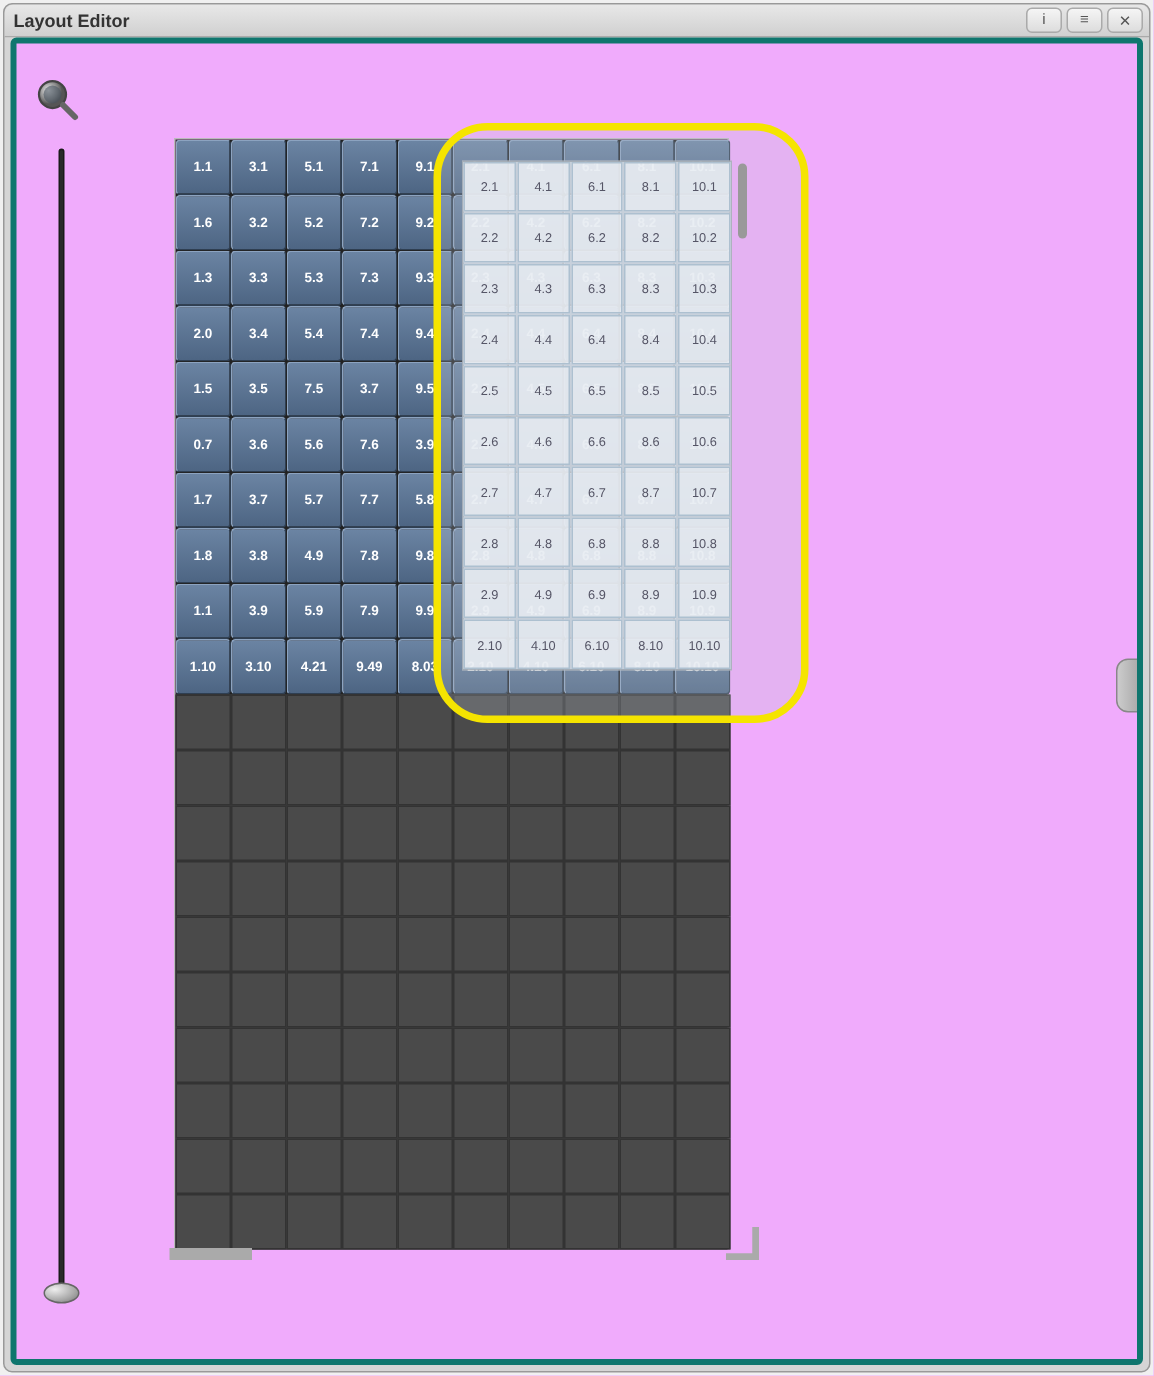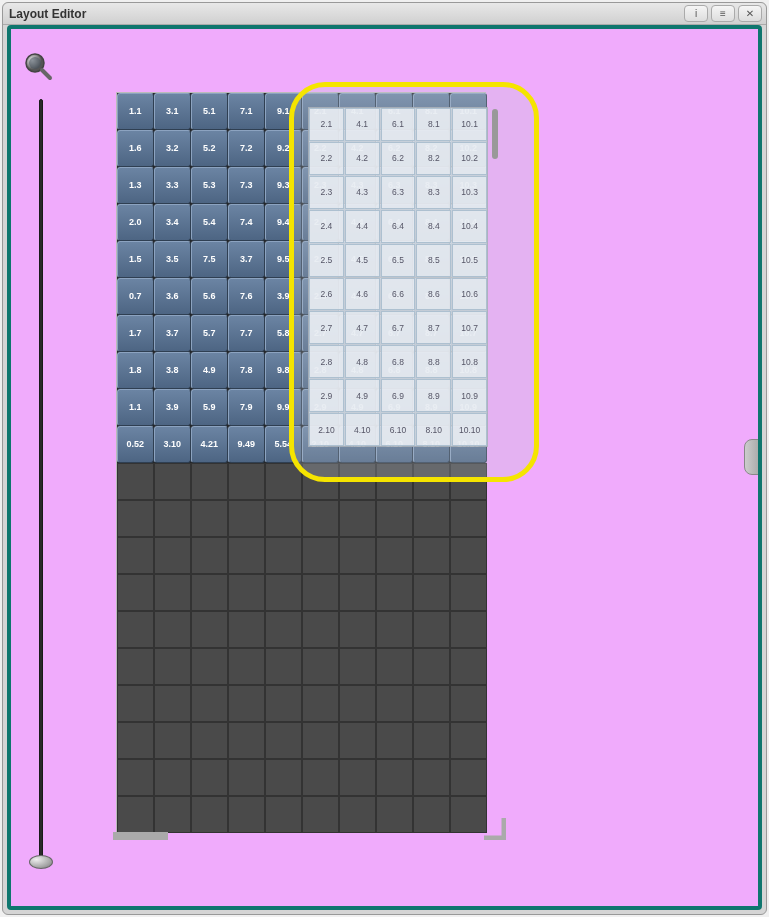--- a/index.html
+++ b/index.html
@@ -334,25 +334,25 @@
           <div class="cell filled">1.1</div>
           <div class="cell filled">3.9</div>
           <div class="cell filled">5.9</div>
           <div class="cell filled">7.9</div>
           <div class="cell filled">9.9</div>
           <div class="cell filled">2.9</div>
           <div class="cell filled">4.9</div>
           <div class="cell filled">6.9</div>
           <div class="cell filled">8.9</div>
           <div class="cell filled">10.9</div>
-          <div class="cell filled">0.52</div>
+          <div class="cell filled">1.10</div>
           <div class="cell filled">3.10</div>
           <div class="cell filled">4.21</div>
           <div class="cell filled">9.49</div>
-          <div class="cell filled">5.54</div>
+          <div class="cell filled">8.03</div>
           <div class="cell filled">2.10</div>
           <div class="cell filled">4.10</div>
           <div class="cell filled">6.10</div>
           <div class="cell filled">8.10</div>
           <div class="cell filled">10.10</div>
           <div class="cell"></div>
           <div class="cell"></div>
           <div class="cell"></div>
           <div class="cell"></div>
           <div class="cell"></div>

